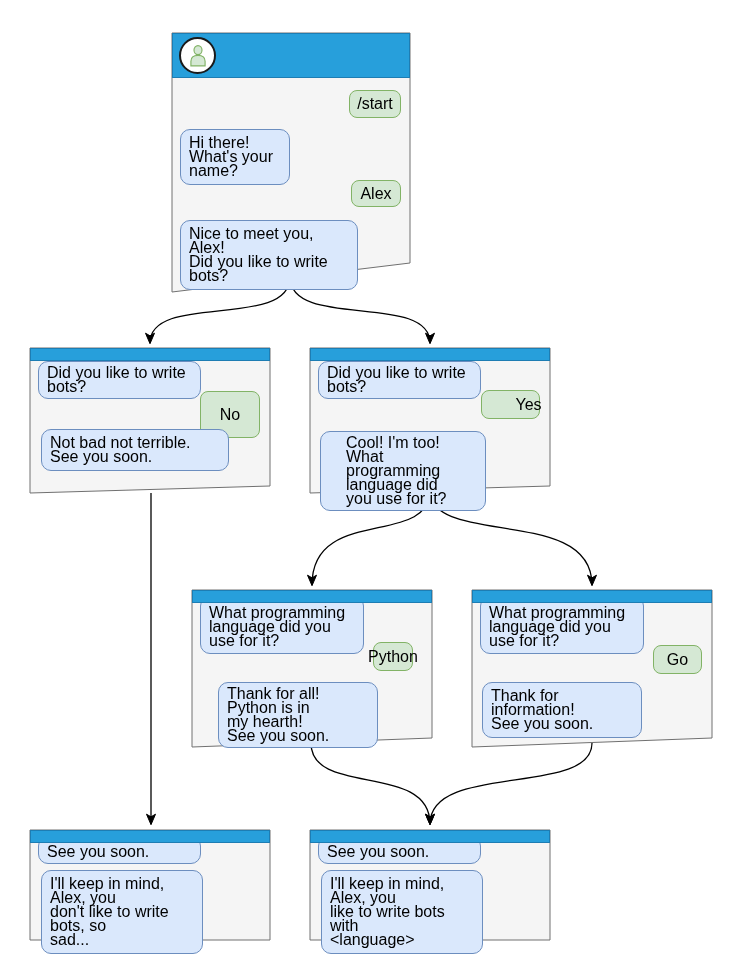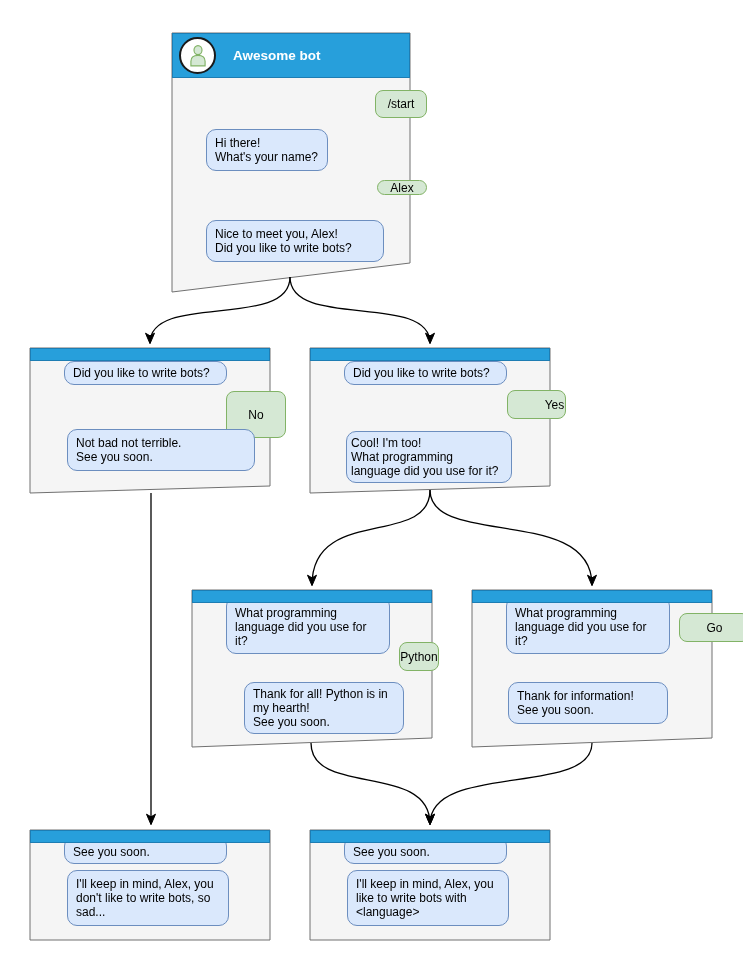--- a/index.html
+++ b/index.html
@@ -20,21 +20,21 @@
     width:37px; height:37px; border-radius:50%;
     background:#ffffff; border:2px solid #1a1a1a;
     display:flex; align-items:center; justify-content:center;
   }
   .win-title {
     position:absolute; z-index:3; font-size:13.5px; font-weight:bold; color:#ffffff;
     line-height:45px; height:45px; white-space:nowrap;
   }
   .bubble {
     position:absolute; box-sizing:border-box; z-index:1;
-    font-size:12px; line-height:14px; white-space:pre-line;margin-left:26px;
+    font-size:16px; line-height:14px; white-space:pre-line;
   }
   .bot {
     background:#dae8fc; border:1px solid #6c8ebf; border-radius:10px;
     padding:6px 8px;
   }
   .q2 { padding:4px 8px; }              
   .under-bar { z-index:0; }             
   .q3 { padding:9px 8px 5px 8px; }
   .qb { padding:8px 8px 4px 8px; }
   .user {
@@ -72,54 +72,53 @@
     <path d="M592,743 C592,797 430,762 430,824" fill="none" stroke="#000" stroke-width="1.3" marker-end="url(#ah)"></path>
   </svg>
 
   <div class="win-bar title-bar" style="left:172px; top:33px; width:238px; height:45px;"></div>
   <div class="avatar" style="left:179px; top:37px;">
     <svg width="20" height="23" viewBox="0 0 24 27">
       <ellipse cx="12" cy="7" rx="4.8" ry="5.4" fill="#d5e8d4" stroke="#82b366" stroke-width="1.4"></ellipse>
       <path d="M3.5,26 L3.5,20.5 C3.5,15.5 7.2,13.3 12,13.3 C16.8,13.3 20.5,15.5 20.5,20.5 L20.5,26 Z" fill="#d5e8d4" stroke="#82b366" stroke-width="1.4"></path>
     </svg>
   </div>
-  <div class="win-title" style="left:233px; top:33px;">Awesome bot</div>
 
   <div class="bubble user" style="left:349px; top:90px;  width:52px; height:28px;">/start</div>
-  <div class="bubble bot" style="left:180px; top:129px; width:122px;">Hi there!
+  <div class="bubble bot" style="left:180px; top:129px; width:110px;">Hi there!
 What's your name?</div>
-  <div class="bubble user" style="left:351px; top:180px; width:50px; height:15px;">Alex</div>
+  <div class="bubble user" style="left:351px; top:180px; width:50px; height:27px;">Alex</div>
   <div class="bubble bot" style="left:180px; top:220px; width:178px;">Nice to meet you, Alex!
 Did you like to write bots?</div>
 
   <div class="win-bar" style="left:30px; top:348px; width:240px; height:13px;"></div>
   <div class="bubble bot q2" style="left:38px; top:361px; width:163px;">Did you like to write bots?</div>
   <div class="bubble user" style="left:200px; top:391px; width:60px; height:47px;">No</div>
   <div class="bubble bot" style="left:41px; top:429px; width:188px;">Not bad not terrible.
 See you soon.</div>
 
   <div class="win-bar" style="left:310px; top:348px; width:240px; height:13px;"></div>
   <div class="bubble bot q2" style="left:318px; top:361px; width:163px;">Did you like to write bots?</div>
   <div class="bubble user" style="left:481px; top:390px; width:59px; height:29px;padding-left:40px;">Yes</div>
-  <div class="bubble bot" style="left:320px; top:431px; width:166px; padding:4px 4px;">Cool! I'm too!
+  <div class="bubble bot" style="left:320px; top:431px; width:166px; padding:4px 25px;">Cool! I'm too!
 What programming
 language did you use for it?</div>
 
   <div class="win-bar" style="left:192px; top:590px; width:240px; height:13px;"></div>
   <div class="bubble bot q3 under-bar" style="left:200px; top:596px; width:164px;">What programming
 language did you use for it?</div>
   <div class="bubble user" style="left:373px; top:642px; width:40px; height:29px;">Python</div>
   <div class="bubble bot" style="left:218px; top:682px; width:160px; padding:4px 8px;">Thank for all! Python is in
 my hearth!
 See you soon.</div>
 
   <div class="win-bar" style="left:472px; top:590px; width:240px; height:13px;"></div>
   <div class="bubble bot q3 under-bar" style="left:480px; top:596px; width:164px;">What programming
 language did you use for it?</div>
-  <div class="bubble user" style="left:653px; top:613px; width:71px; height:29px;">Go</div>
+  <div class="bubble user" style="left:653px; top:645px; width:49px; height:29px;">Go</div>
   <div class="bubble bot" style="left:482px; top:682px; width:160px;">Thank for information!
 See you soon.</div>
 
   <div class="win-bar" style="left:30px; top:830px; width:240px; height:13px;"></div>
   <div class="bubble bot qb under-bar" style="left:38px; top:836px; width:163px;">See you soon.</div>
   <div class="bubble bot" style="left:41px; top:870px; width:162px;">I'll keep in mind, Alex, you
 don't like to write bots, so
 sad...</div>
 
   <div class="win-bar" style="left:310px; top:830px; width:240px; height:13px;"></div>

